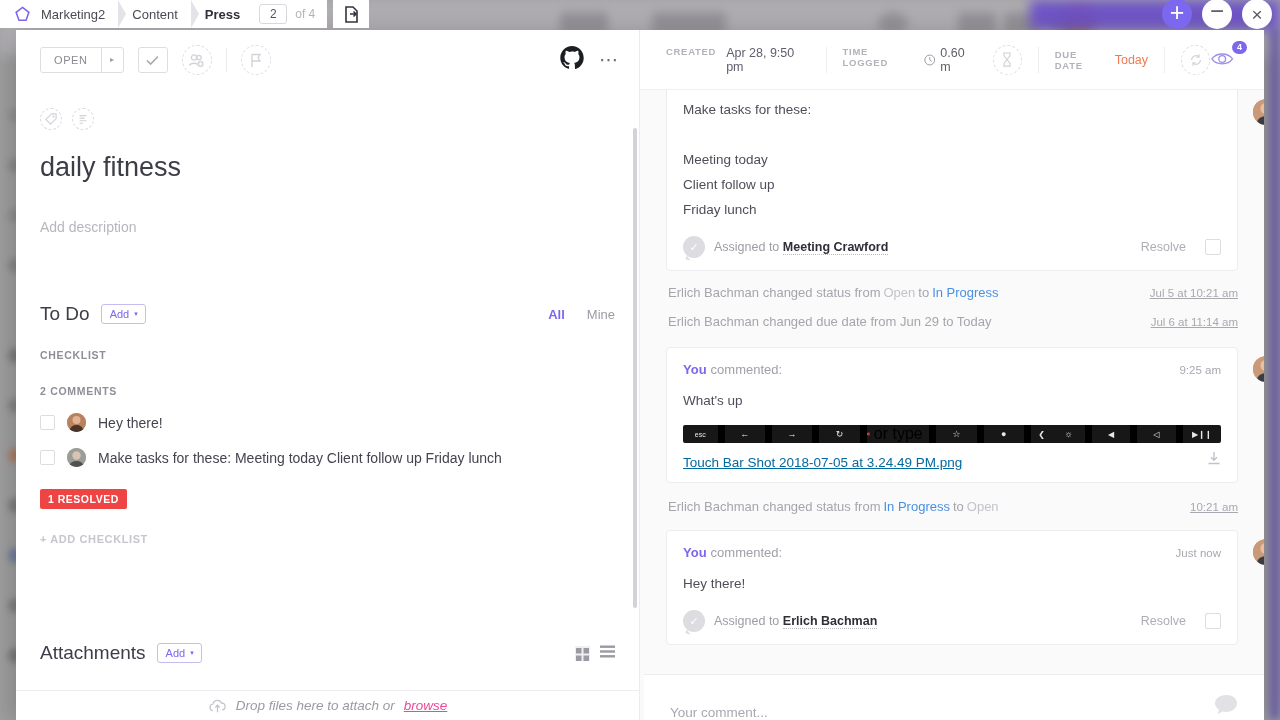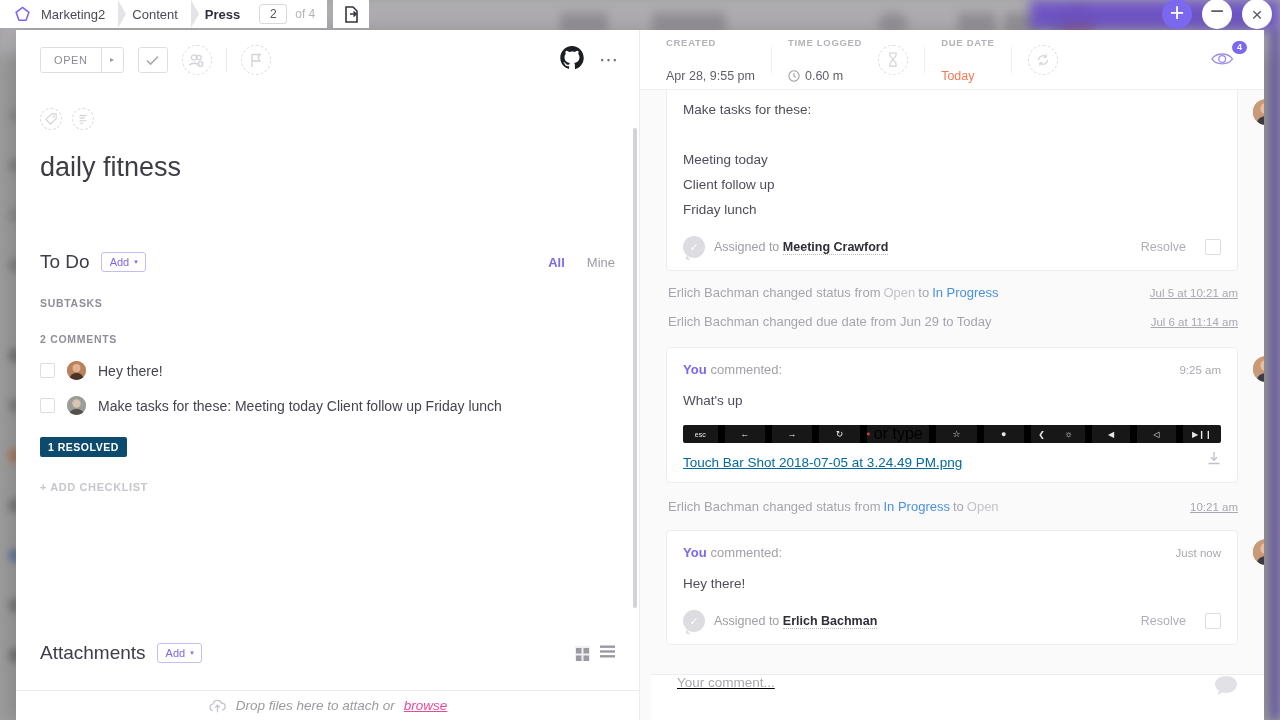--- a/index.html
+++ b/index.html
@@ -171,21 +171,21 @@
   .subtask-ph { font-size: 14px; color: #bcbcc4; }
 
   .cl-row { display: flex; align-items: center; gap: 12px; margin-top: 16px; }
   .avatar {
     width: 19px; height: 19px; border-radius: 50%; flex: none;
     background: #c8a083; overflow: hidden; position: relative;
   }
   .avatar.m { background: #b2b2ae; }
   .cl-text { font-size: 14px; color: #44444f; }
   .resolved-badge {
-    display: inline-block; background: #0c4a6e; color: #fff; font-size: 10.5px;
+    display: inline-block; background: #ef4444; color: #fff; font-size: 10.5px;
     letter-spacing: .5px; padding: 4px 8px; border-radius: 2px; margin-top: 22px;
     font-weight: bold;
   }
   .add-checklist {
     font-size: 11px; letter-spacing: .6px; color: #c6c6cd; margin-top: 24px;
     font-weight: bold;
   }
 
   .attach-head {
     display: flex; align-items: center; padding: 0 24px;
@@ -204,21 +204,21 @@
   .left-scroll {
     position: absolute; right: 2px; top: 98px; width: 4px; height: 480px;
     background: #d2d2d8; border-radius: 2px;
   }
 
   
   .meta-bar {
     height: 60px; display: flex; align-items: center; padding: 0 18px 0 26px;
     gap: 0; border-bottom: 1px solid #f0f0f3; background: #fff;
   }
-  .meta-item { display: flex; flex-direction: column; gap: 21px; }
+  .meta-item { display: flex; flex-direction: row; gap: 10px; }
   .meta-lab {
     font-size: 9.5px; letter-spacing: .7px; color: #b2b2bb; font-weight: bold;
   }
   .meta-val { font-size: 12.5px; color: #5f5f6b; display: flex; align-items: center; gap: 5px; }
   .meta-val.due { color: #f07a54; }
   .meta-sep { width: 1px; height: 26px; background: #eeeef2; margin: 0 16px; }
   .eye-wrap { margin-left: auto; position: relative; padding-right: 6px; }
   .eye-badge {
     position: absolute; top: -7px; right: -1px; background: #7b68ee; color: #fff;
     font-size: 9px; font-weight: bold; border-radius: 7px; padding: 1px 5px;
@@ -282,23 +282,23 @@
     justify-content: center; height: 18px;
   }
   .tb-gap { width: 7px; height: 18px; background: #000; flex: none; }
   .tb-search { flex: 1; display: flex; align-items: center; justify-content: center; gap: 4px; }
   .file-link {
     display: block; margin-top: 12px; font-size: 13.5px; color: #0369a1;
   }
   .dl-ic { position: absolute; right: 16px; bottom: 13px; color: #c2c2ca; }
 
   .comment-bar {
-    position: absolute; left: 11px; right: 0; bottom: 0; height: 46px;
+    position: absolute; left: 4px; right: 0; bottom: 0; height: 46px;
     background: #fff; border-top: 1px solid #ededf1;
-    display: flex; align-items: flex-start; padding: 0 26px; text-decoration: underline;
+    display: flex; align-items: flex-end; padding: 0 26px;
   }
   .comment-ph { font-size: 13.5px; color: #a8a8b1; }
   .bubble-ic { margin-left: auto; color: #e2e2e6; }
 </style>
 </head>
 <body>
 
 <div class="bg-layer">
   <div class="bg-topbar"></div>
   <div class="bg-sidebar"></div>
@@ -397,34 +397,35 @@
           </svg>
         </div>
         <div class="mini-circle">
           <svg width="12" height="12" viewBox="0 0 14 14">
             <path d="M3 3 H11 M3 6 H9 M3 9 H11 M3 12 H7" stroke="#d2d2d8" stroke-width="1.3"></path>
           </svg>
         </div>
       </div>
 
       <h1 class="task-title">daily fitness</h1>
+      <div class="add-desc">Add description</div>
 
       <div class="section-head">
         <span class="section-title">To Do</span>
         <span class="add-btn">
           <span>Add</span>
           <span class="car">▾</span>
         </span>
         <span class="filter-tabs">
           <span class="ft on">All</span>
           <span class="ft">Mine</span>
         </span>
       </div>
 
-      <div class="sublabel">SUBTASKS</div>
+      <div class="sublabel">CHECKLIST</div>
 
       <div class="sublabel">2 COMMENTS</div>
 
       <div class="cl-row">
         <span class="sq-check plain"></span>
         <span class="avatar">
           <svg width="19" height="19" viewBox="0 0 19 19">
             <rect width="19" height="19" fill="#b9815e"></rect>
             <circle cx="9.5" cy="7" r="4" fill="#e2b292"></circle>
             <ellipse cx="9.5" cy="17" rx="6.5" ry="5" fill="#4a3328"></ellipse>
@@ -484,21 +485,21 @@
     </div>
 
     <div class="left-scroll"></div>
   </div>
 
   <div class="right-pane">
 
     <div class="meta-bar">
       <div class="meta-item">
         <span class="meta-lab">CREATED</span>
-        <span class="meta-val">Apr 28, 9:55 pm</span>
+        <span class="meta-val">Apr 28, 9:50 pm</span>
       </div>
       <div class="meta-sep"></div>
       <div class="meta-item">
         <span class="meta-lab">TIME LOGGED</span>
         <span class="meta-val">
           <svg width="12" height="12" viewBox="0 0 14 14">
             <circle cx="7" cy="7" r="6" fill="none" stroke="#9a9aa3" stroke-width="1.2"></circle>
             <path d="M7 3.6 V7 L9.4 8.6" fill="none" stroke="#9a9aa3" stroke-width="1.2"></path>
           </svg>
           <span>0.60 m</span>

